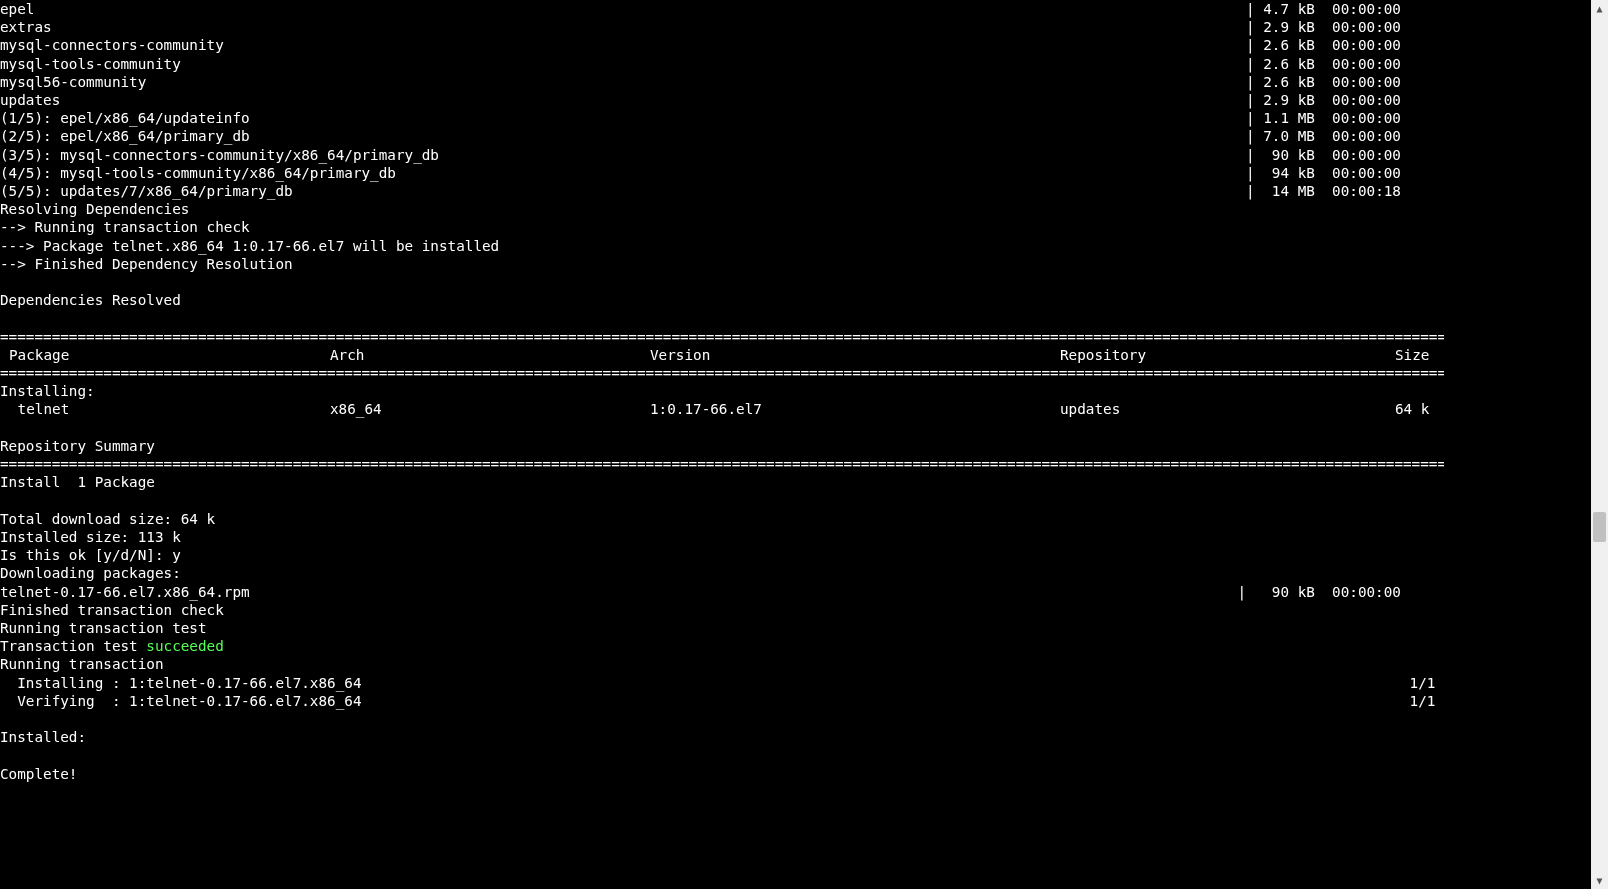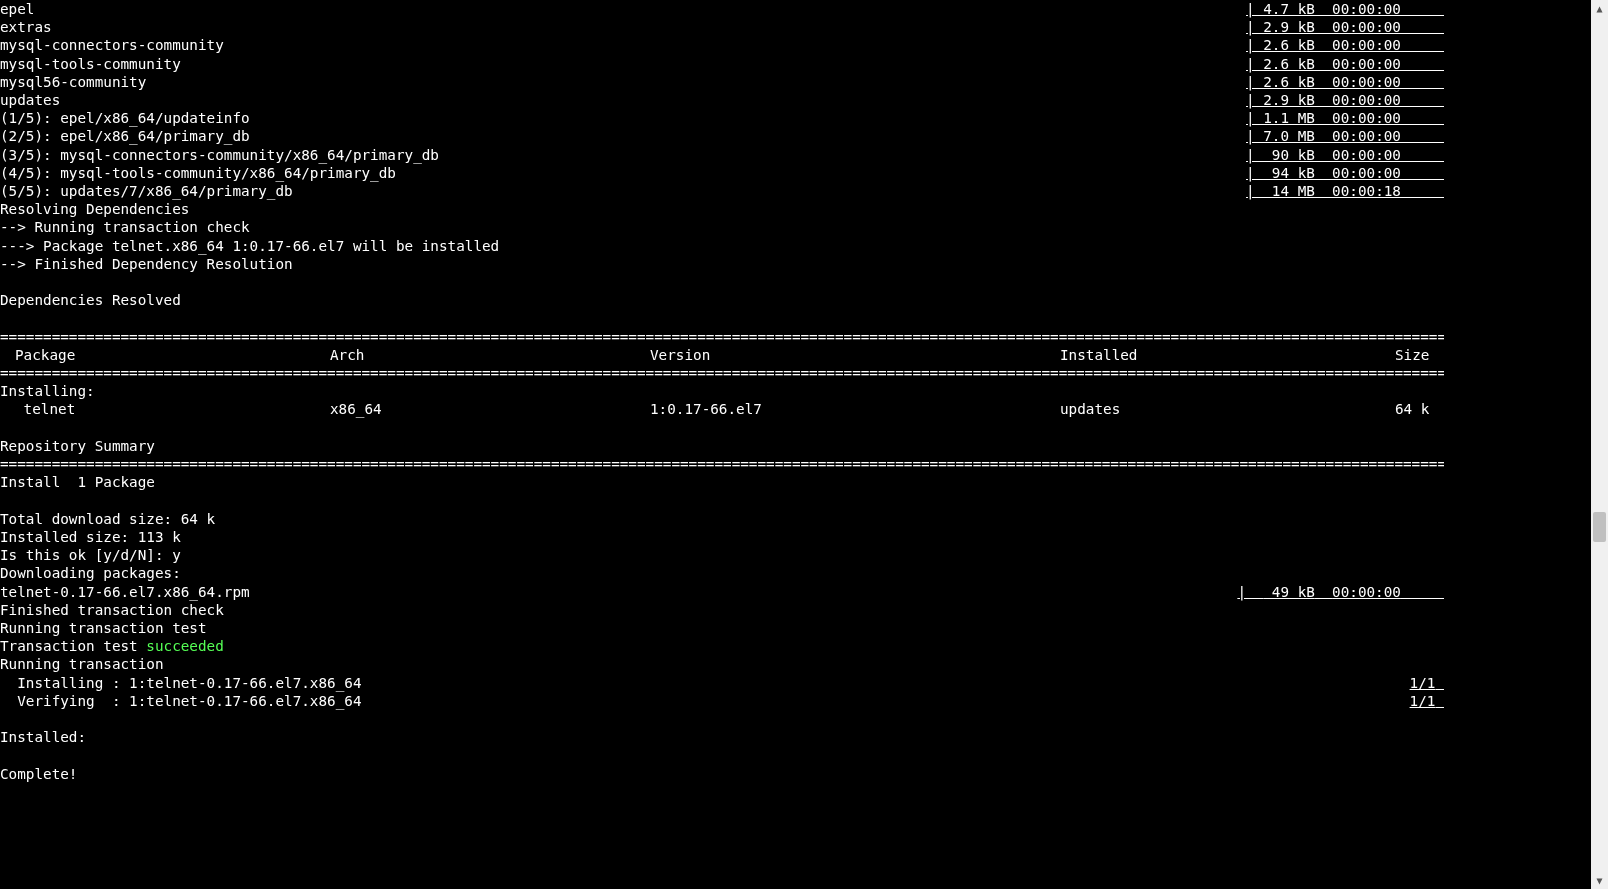--- a/index.html
+++ b/index.html
@@ -66,36 +66,35 @@
     width: 1444px;
   }
   .row .left {
     flex: 0 0 auto;
     white-space: pre;
   }
   .row .right {
     margin-left: auto;
     white-space: pre;
     text-align: center;
-    text-decoration: underline;
   }
   .green { color: #55ff55; margin-top: 32px; }
   .rule {
     white-space: pre;
     overflow: hidden;
     width: 1444px;
     letter-spacing: 0;
   }
   .table-row {
     display: grid;
     grid-template-columns: 330px 320px 410px 335px 49px;
     width: 1444px;
     white-space: pre;
   }
-  .table-row .c1 { padding-left: 15px; }
+  .table-row .c1 { padding-left: 9px; }
   .table-row .c5 { text-align: left; padding-right: 9px; }
 </style>
 </head>
 <body>
 <div class="viewport">
 
 <div class="terminal">
 
   <div id="repo-lines">
         <div class="row">
@@ -154,21 +153,21 @@
   <pre class="line">&nbsp;</pre>
   <pre class="line">Dependencies Resolved</pre>
   <pre class="line">&nbsp;</pre>
 
   <pre class="line rule" id="rule1">========================================================================================================================================================================================================</pre>
 
   <div class="table-row">
     <span class="c1">Package</span>
     <span class="c2">Arch</span>
     <span class="c3">Version</span>
-    <span class="c4">Installed</span>
+    <span class="c4">Repository</span>
     <span class="c5">Size</span>
   </div>
 
   <pre class="line rule" id="rule2">========================================================================================================================================================================================================</pre>
 
   <pre class="line">Installing:</pre>
 
   <div class="table-row">
     <span class="c1"> telnet</span>
     <span class="c2">x86_64</span>
@@ -184,21 +183,21 @@
 
   <pre class="line">Install  1 Package</pre>
   <pre class="line">&nbsp;</pre>
   <pre class="line">Total download size: 64 k</pre>
   <pre class="line">Installed size: 113 k</pre>
   <pre class="line">Is this ok [y/d/N]: y</pre>
   <pre class="line">Downloading packages:</pre>
 
   <div class="row">
     <span class="left">telnet-0.17-66.el7.x86_64.rpm</span>
-    <span class="right"><span>|</span>  <span> 49 kB</span>  <span>00:00:00</span>     </span>
+    <span class="right"><span>|</span>  <span> 90 kB</span>  <span>00:00:00</span>     </span>
   </div>
 
   <pre class="line">Finished transaction check</pre>
   <pre class="line">Running transaction test</pre>
   <pre class="line"><span>Transaction test </span><span class="green">succeeded</span></pre>
   <pre class="line">Running transaction</pre>
 
   <div class="row">
     <span class="left">  Installing : 1:telnet-0.17-66.el7.x86_64</span>
     <span class="right"><span>1/1</span> </span>

